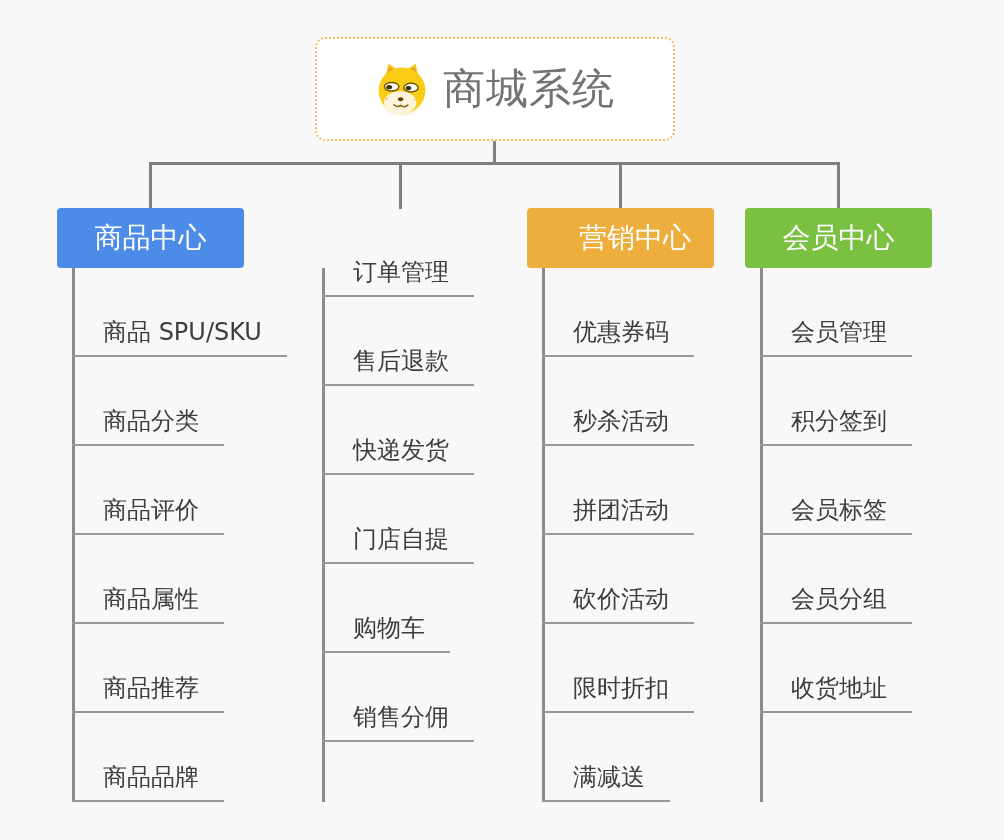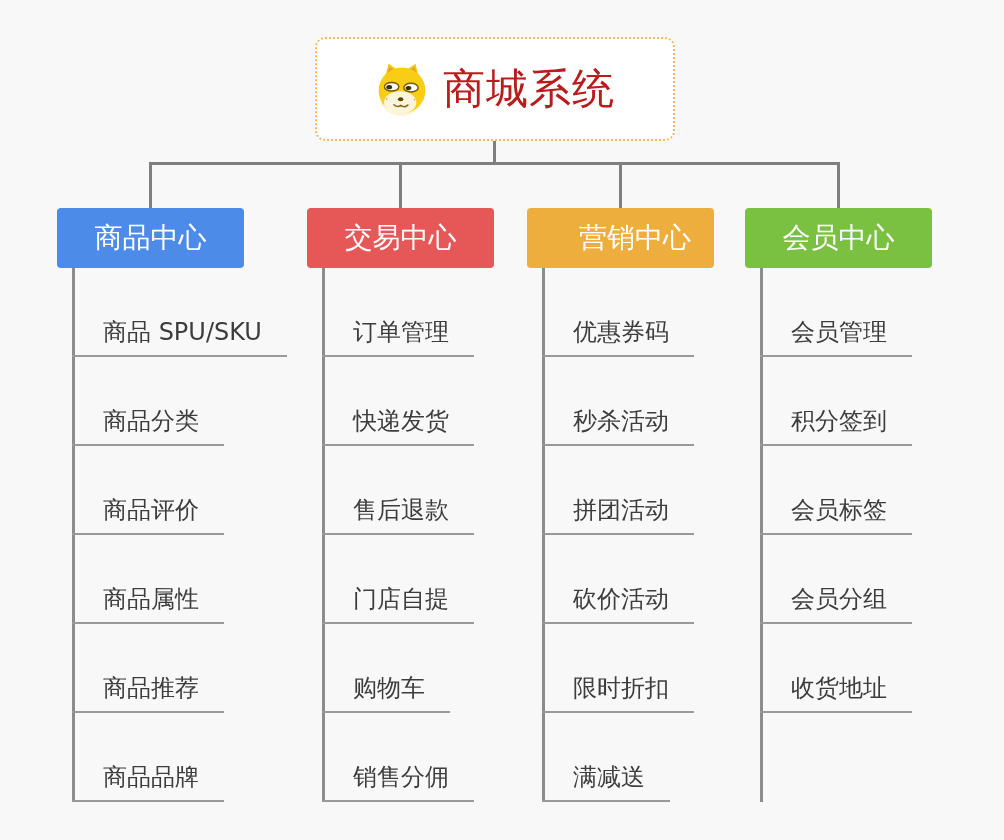--- a/index.html
+++ b/index.html
@@ -23,21 +23,21 @@
   .conn-drop-2{left:619px;}
   .conn-drop-3{left:837px;}
   
   .root-node{
     position:absolute;left:315px;top:37px;width:360px;height:104px;
     background:#ffffff;border:2px dotted #f2b95c;border-radius:10px;
     box-sizing:border-box;
     display:flex;align-items:center;justify-content:center;gap:14px;
   }
   .root-title{
-    font-size:42px;line-height:1;color:#b91c1c;letter-spacing:1px;
+    font-size:42px;line-height:1;color:#737373;letter-spacing:1px;
     white-space:nowrap;
   }
   .doge{width:54px;height:54px;flex:0 0 auto;}
   
   .branch{position:absolute;top:208px;width:187px;}
   .branch-0{left:57px;}
   .branch-1{left:307px;}
   .branch-2{left:527px;}
   .branch-3{left:745px;}
   .branch-box{
@@ -100,26 +100,25 @@
       <div class="leaf">商品 SPU/SKU</div>
       <div class="leaf">商品分类</div>
       <div class="leaf">商品评价</div>
       <div class="leaf">商品属性</div>
       <div class="leaf">商品推荐</div>
       <div class="leaf">商品品牌</div>
     </div>
   </div>
 
   <div class="branch branch-1">
-    <div class="branch-box" style="background-color: rgb(229, 88, 87);">交易中心</div>
     <div class="trunk"></div>
     <div class="leaf-list">
       <div class="leaf">订单管理</div>
+      <div class="leaf">售后退款</div>
       <div class="leaf">快递发货</div>
-      <div class="leaf">售后退款</div>
       <div class="leaf">门店自提</div>
       <div class="leaf">购物车</div>
       <div class="leaf">销售分佣</div>
     </div>
   </div>
 
   <div class="branch branch-2">
     <div class="branch-box" style="background-color: rgb(237, 174, 62); padding-left: 29px;">营销中心</div>
     <div class="trunk"></div>
     <div class="leaf-list">

